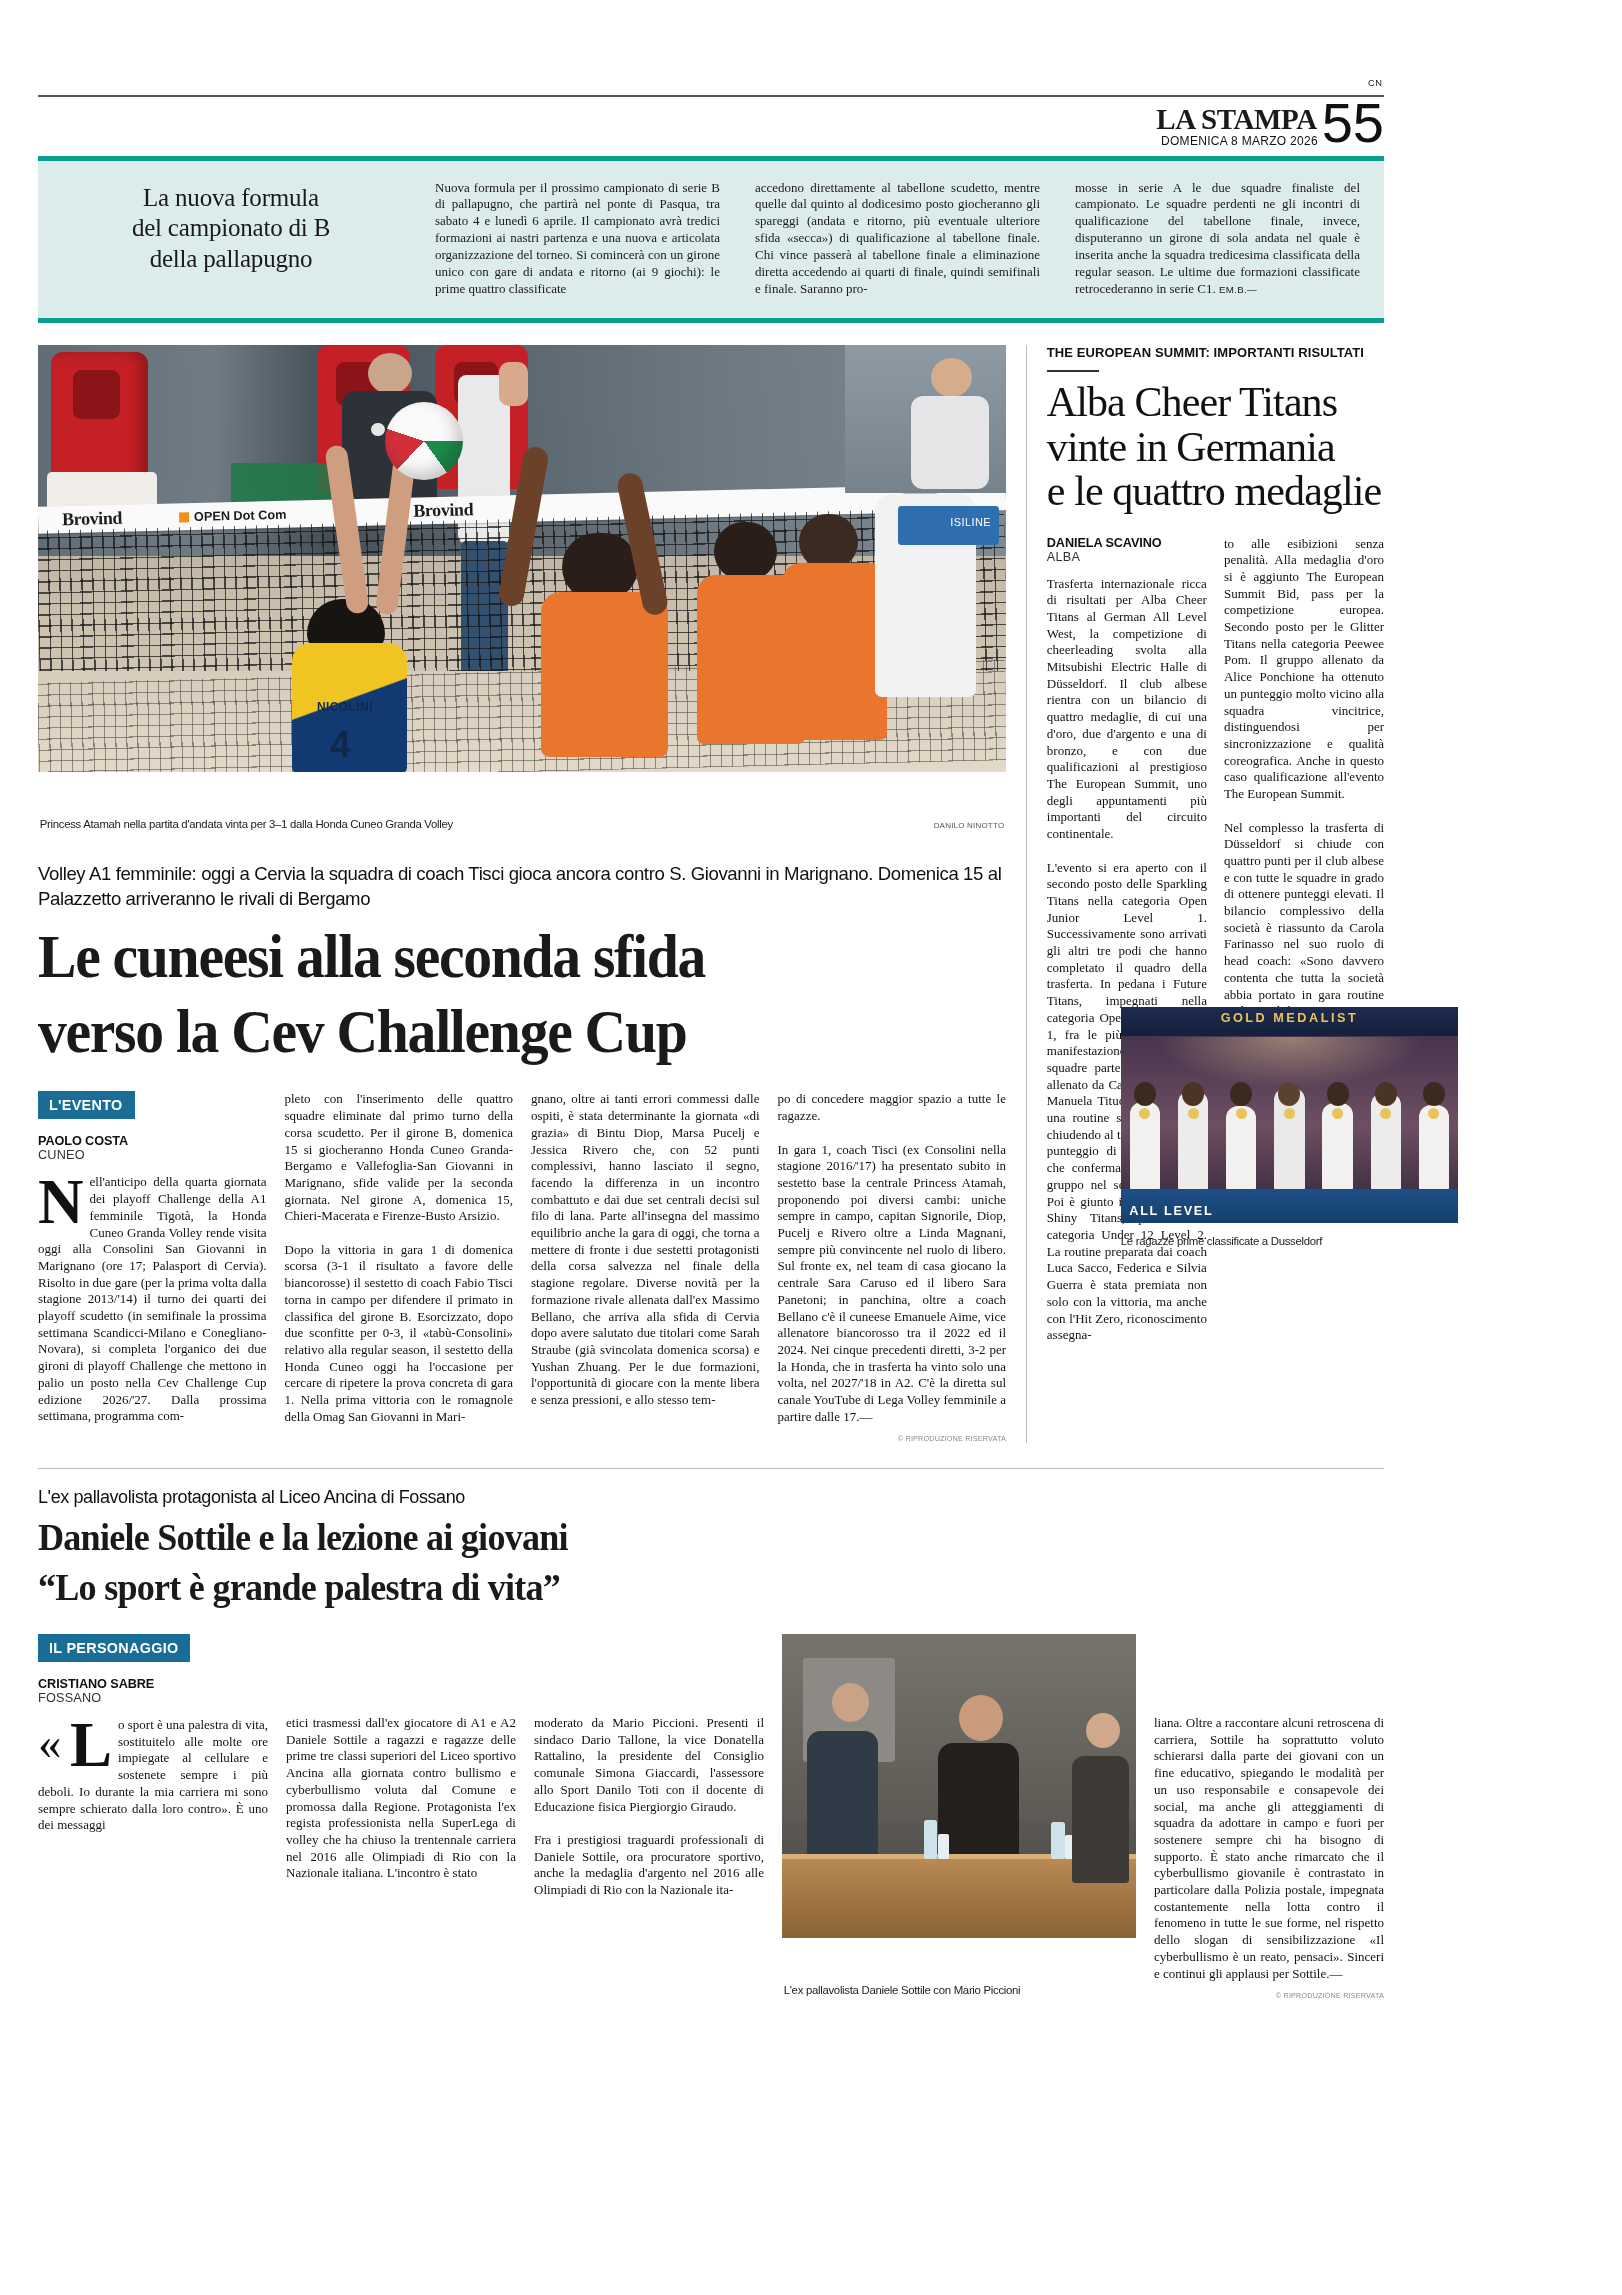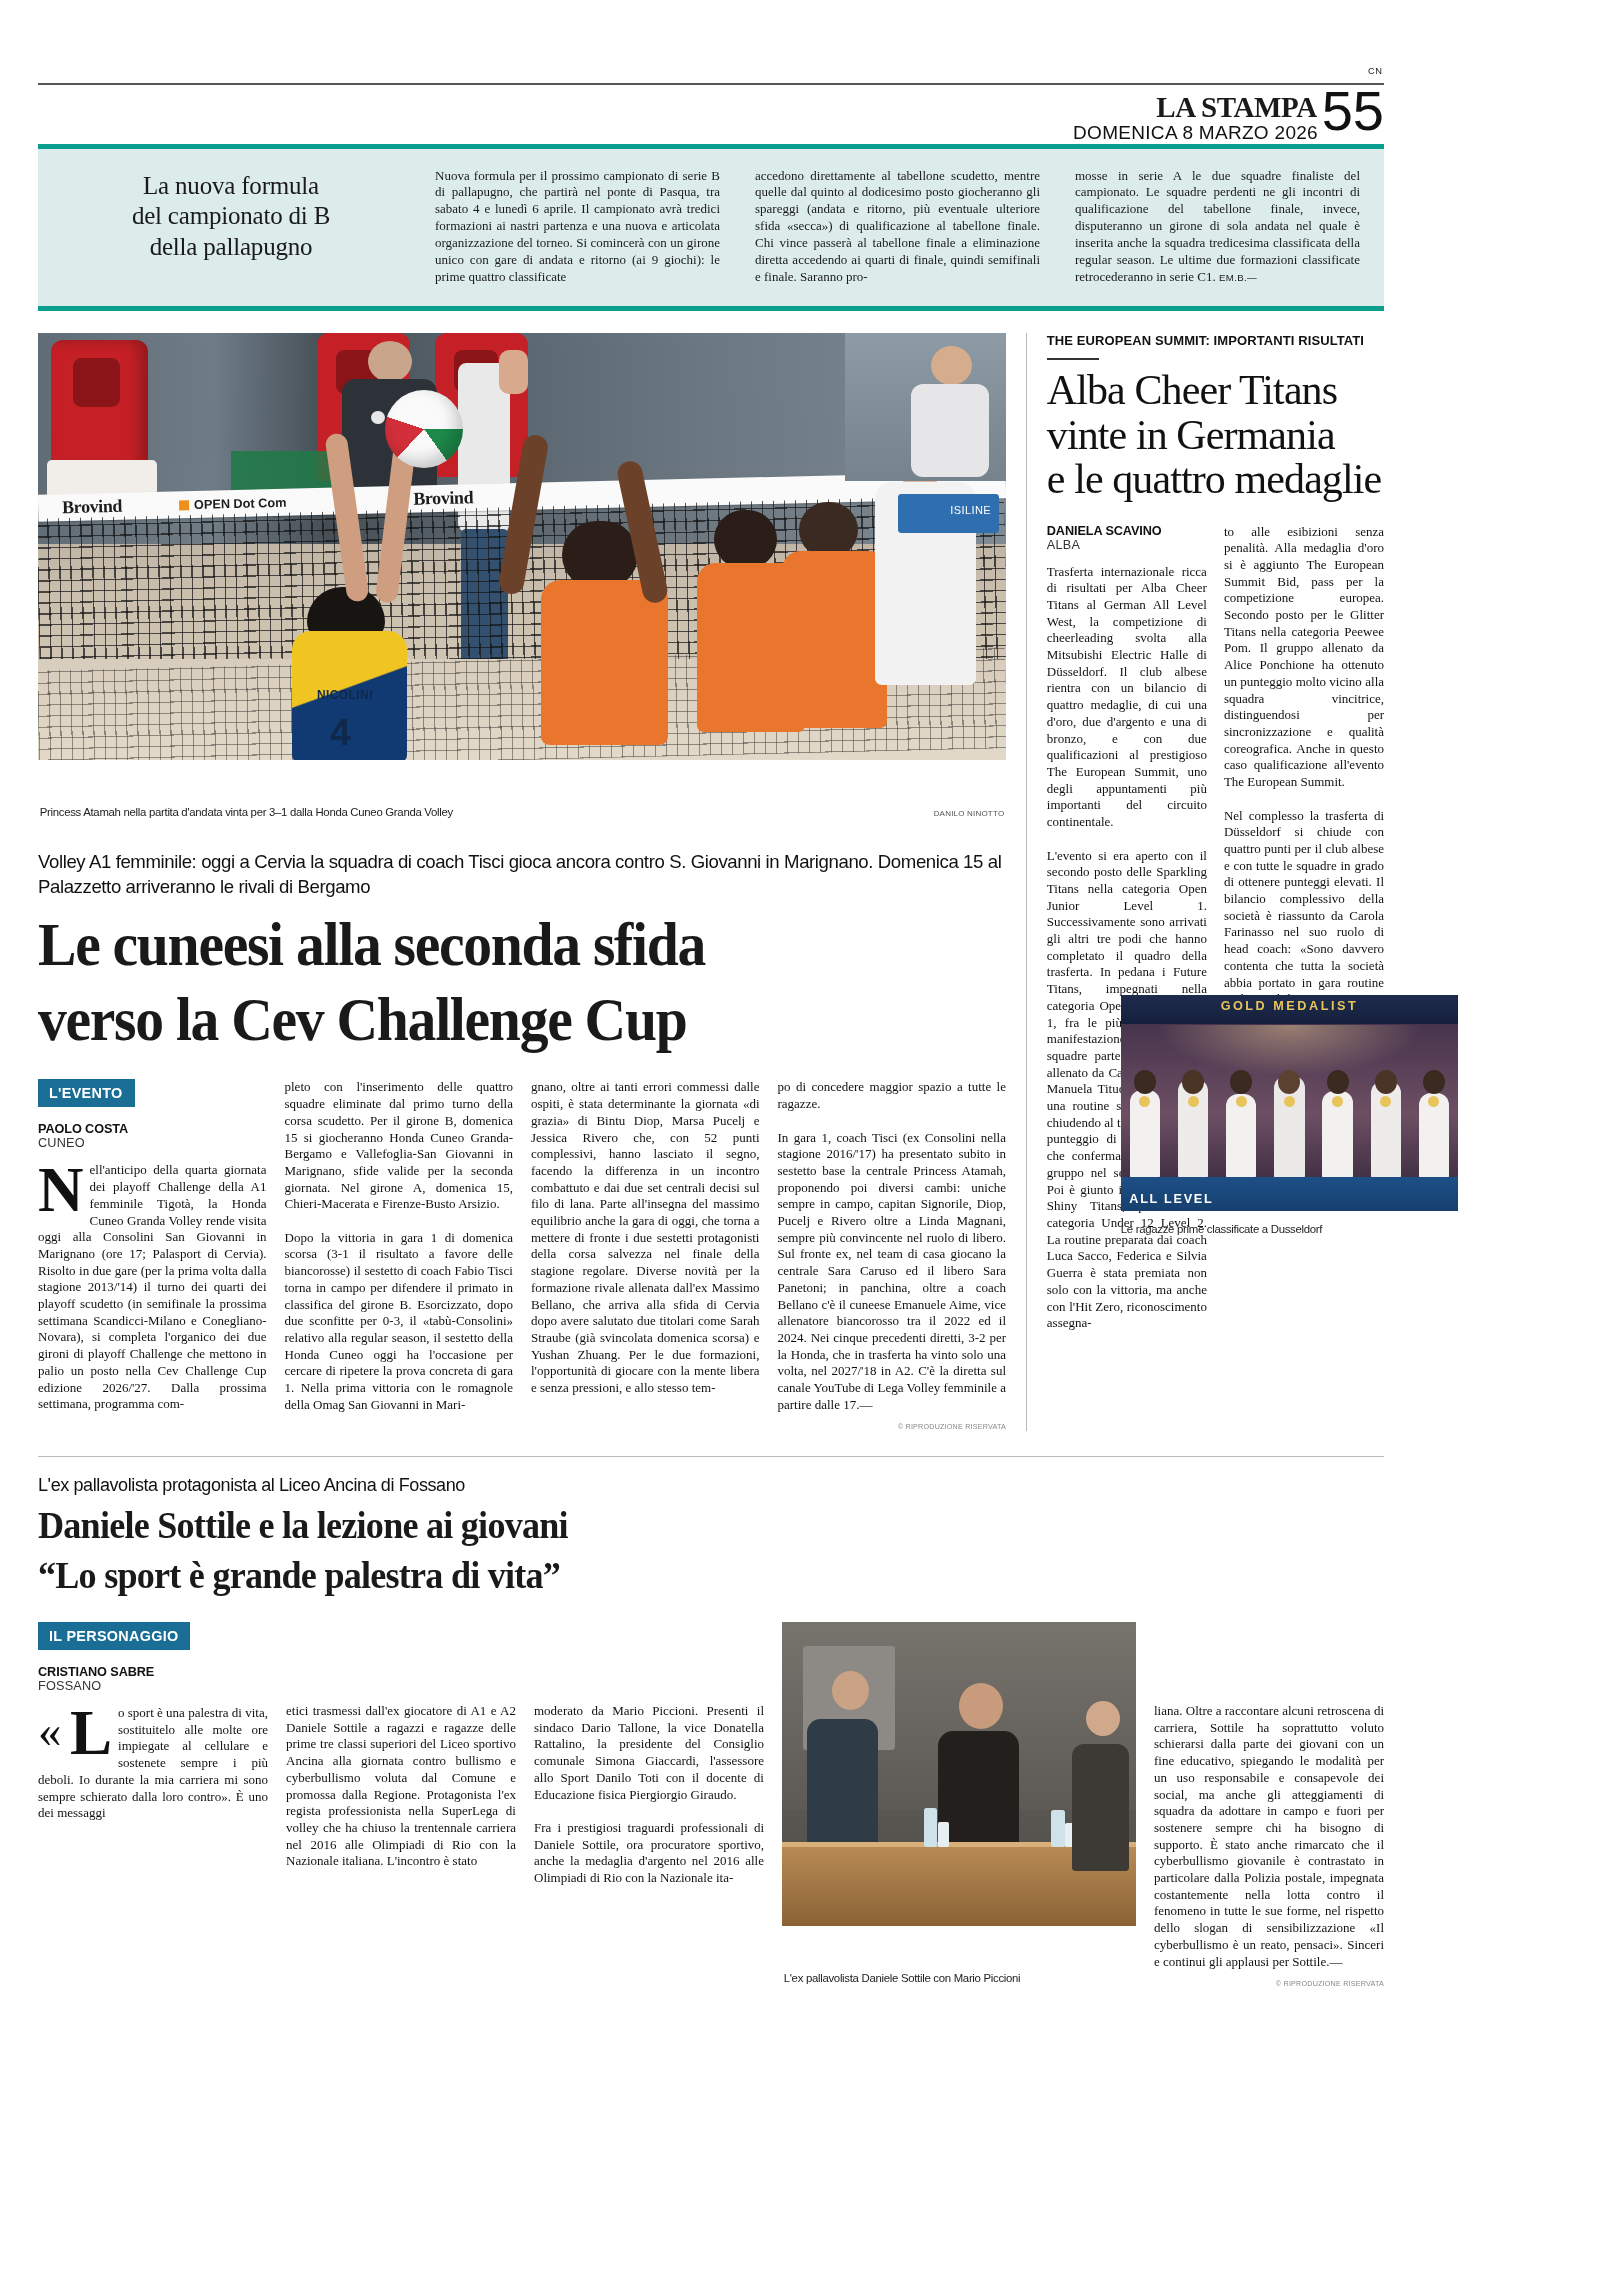--- a/index.html
+++ b/index.html
@@ -5,21 +5,21 @@
   * { box-sizing: border-box; }
   html, body { margin:0; padding:0; }
   body {
     width:1623px; height:2295px;
     background:#ffffff;
     font-family:"Liberation Serif", serif;
     color:#1a1a1a;
     position:relative;
     overflow:hidden;
   }
-  .page { position:relative; width:1422px; height:2295px; padding:0 38px; }
+  .page { position:relative; width:1422px; height:2295px; padding:12px 38px; }
 
   
   .masthead { position:relative; height:144px; }
   .cn-mark {
     position:absolute; right:1.7px; top:66px;
     font-family:"Liberation Sans", sans-serif;
     font-size:9.3px; letter-spacing:0.4px; color:#222;
   }
   .rule-top { position:absolute; left:0; right:0; top:83px; height:1.7px; background:#555; }
   .masthead-right { position:absolute; right:0; top:88px; text-align:right; }
@@ -28,21 +28,21 @@
     font-family:"Liberation Serif", serif; font-weight:bold;
     font-size:29px; letter-spacing:-0.4px; line-height:1;
     padding-bottom:7.6px;
   }
   .ls-page {
     font-family:"Liberation Sans", sans-serif; font-weight:300;
     font-size:56px; line-height:.82; color:#111;
   }
   .ls-date {
     font-family:"Liberation Sans", sans-serif;
-    font-size:19px; letter-spacing:0.3px; color:#111;
+    font-size:12px; letter-spacing:0.3px; color:#111;
     margin-top:-12px; padding-right:66px; text-align:right;
   }
 
   
   .brief {
     position:relative;
     background:#dcecea;
     border-top:5px solid #0a9e8e;
     border-bottom:5px solid #0a9e8e;
     padding:18.6px 24px 20px 24px;

